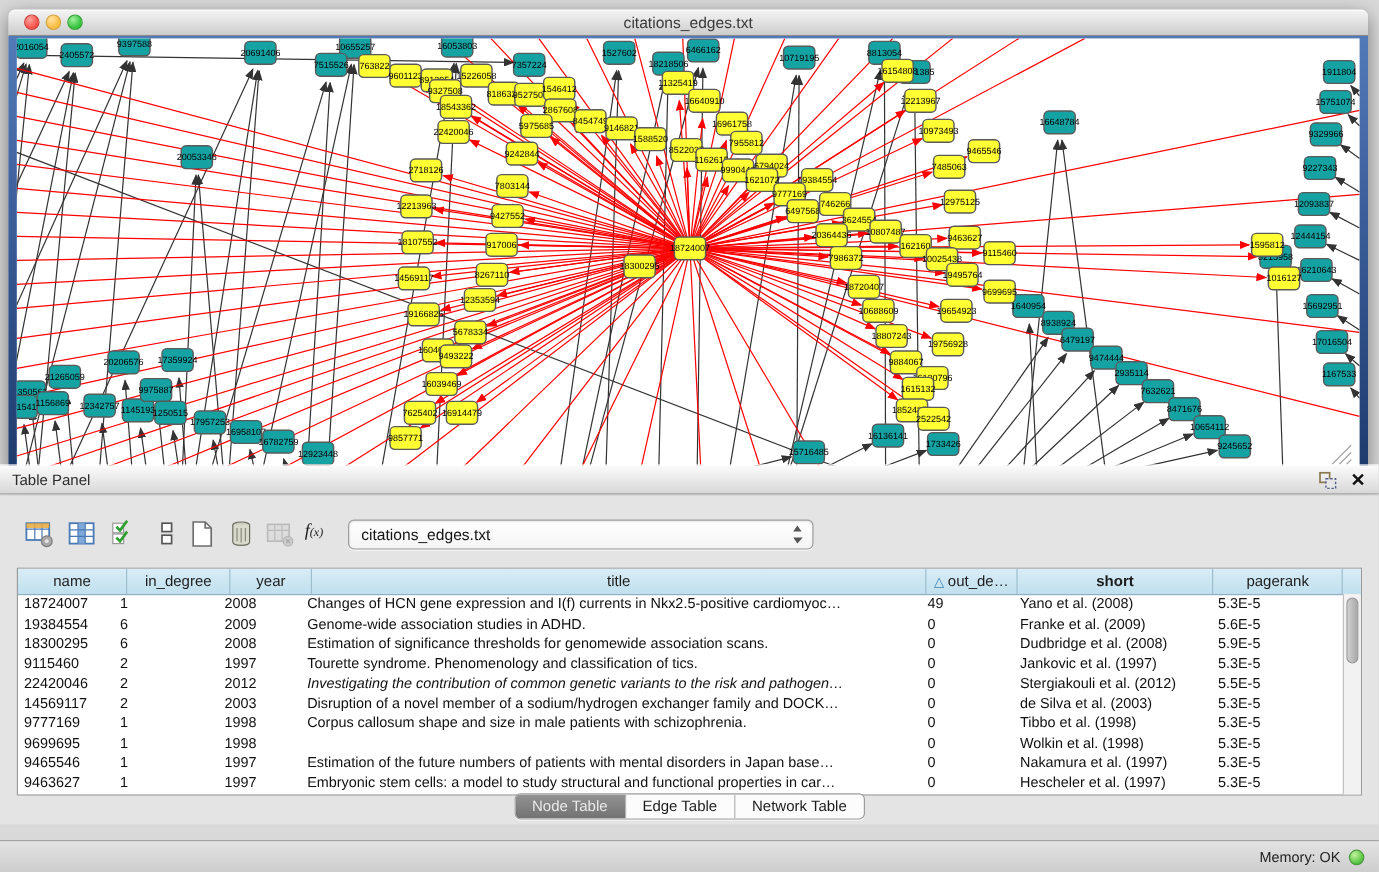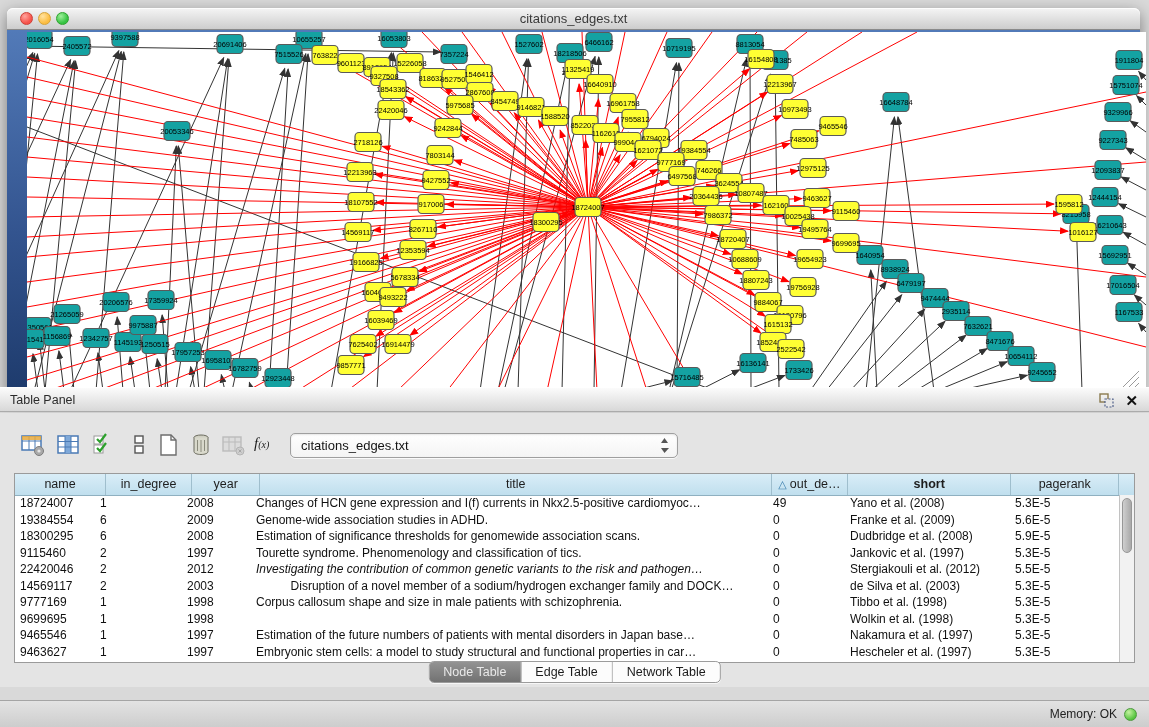--- a/index.html
+++ b/index.html
@@ -6,21 +6,21 @@
   body{width:1149px;height:727px;background:#d9d9d9;font-family:"Liberation Sans",sans-serif;overflow:hidden;position:relative}
 
   
   #net-window{position:absolute;left:7px;top:8px;width:1133px;height:389px;border-radius:6px 6px 0 0;box-shadow:0 5px 16px rgba(0,0,0,.45)}
   .titlebar{height:21px;background:linear-gradient(#f5f5f5,#cdcdcd);border-bottom:1px solid #8a8a8a;border-radius:6px 6px 0 0;position:relative;box-shadow:inset 0 1px 0 #fdfdfd}
   .tl{position:absolute;top:4px;width:13px;height:13px;border-radius:50%;box-sizing:border-box;cursor:default}
   .tl.r{left:13px;background:radial-gradient(circle at 35% 30%,#ffa49d,#f6524a 65%);border:1px solid #cd4038}
   .tl.y{left:31px;background:radial-gradient(circle at 35% 30%,#ffe2a0,#fcbd41 65%);border:1px solid #d5a339}
   .tl.g{left:49px;background:radial-gradient(circle at 35% 30%,#9ff09a,#36c342 65%);border:1px solid #2da32d}
   .wtitle{display:block;text-align:center;font-size:13px;line-height:21px;color:#3a3a3a}
-  .frame{height:368px;background:linear-gradient(180deg,#527ab8,#33548f 55%,#1d3a6b);padding:2px 7px 7px 20px;box-sizing:border-box}
+  .frame{height:368px;background:linear-gradient(180deg,#527ab8,#33548f 55%,#1d3a6b);padding:2px 7px 7px 7px;box-sizing:border-box}
   #net{width:1119px;height:359px;background:#fff;display:block}
 
   
   #table-panel{position:absolute;left:0;top:387px;width:1149px;height:300px}
   .tp-title{height:25px;background:linear-gradient(#fbfbfb,#d8d8d8);border-top:1px solid #fff;border-bottom:1px solid #ababab;position:relative;box-sizing:border-box}
   .tp-title .t{position:absolute;left:10px;top:0;line-height:24px;font-size:12.5px;color:#2b2b2b}
   .float-ic{position:absolute;right:34px;top:4px;width:17px;height:17px}
   .close-ic{position:absolute;right:11px;top:1px;font-size:15px;font-weight:bold;color:#111;line-height:23px;cursor:default}
   .tp-body{position:absolute;top:26px;left:0;right:0;bottom:0;background:#e4e4e4}
 
@@ -670,21 +670,21 @@
               <div class="cell" style="width: 69px;">2012</div>
               <div class="cell" style="width: 517px; font-style: italic;">Investigating the contribution of common genetic variants to the risk and pathogen…</div>
               <div class="cell" style="width: 77px;">0</div>
               <div class="cell" style="width: 165px;">Stergiakouli et al. (2012)</div>
               <div class="cell" style="width: 109px;">5.5E-5</div>
             </div>
             <div class="trow">
               <div class="cell" style="width: 80px;">14569117</div>
               <div class="cell" style="width: 87px;">2</div>
               <div class="cell" style="width: 69px;">2003</div>
-              <div class="cell" style="width: 517px; text-align: center;">Disruption of a novel member of a sodium/hydrogen exchanger family and DOCK…</div>
+              <div class="cell" style="width: 517px;">Disruption of a novel member of a sodium/hydrogen exchanger family and DOCK…</div>
               <div class="cell" style="width: 77px;">0</div>
               <div class="cell" style="width: 165px;">de Silva et al. (2003)</div>
               <div class="cell" style="width: 109px;">5.3E-5</div>
             </div>
             <div class="trow">
               <div class="cell" style="width: 80px;">9777169</div>
               <div class="cell" style="width: 87px;">1</div>
               <div class="cell" style="width: 69px;">1998</div>
               <div class="cell" style="width: 517px;">Corpus callosum shape and size in male patients with schizophrenia.</div>
               <div class="cell" style="width: 77px;">0</div>

